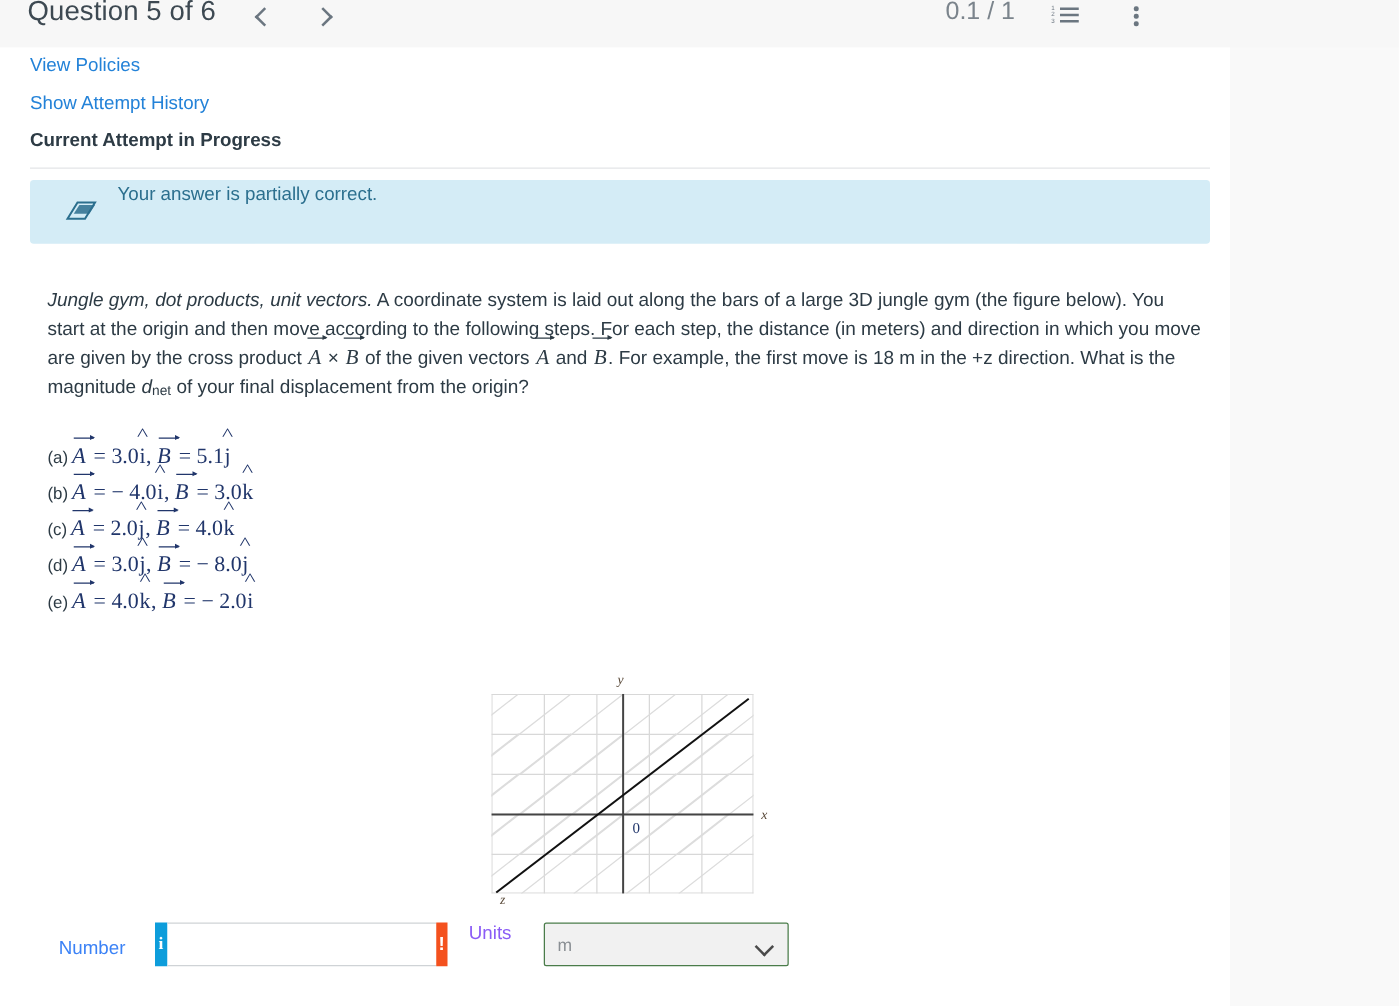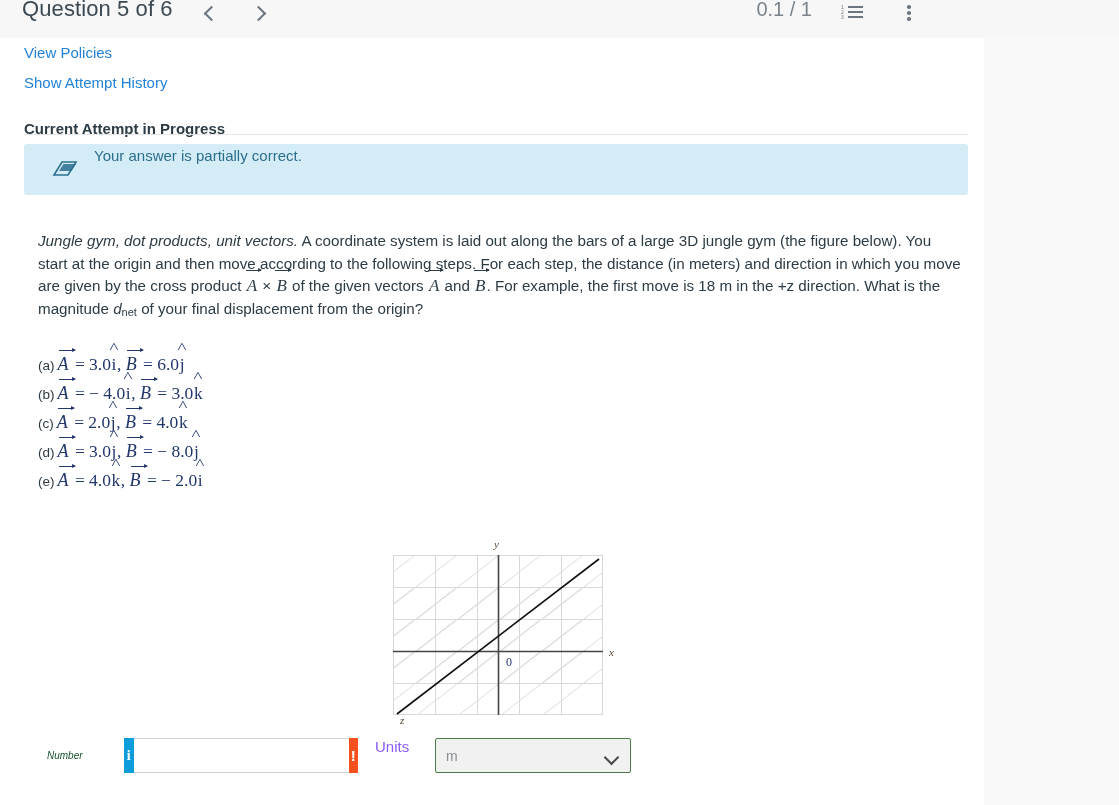--- a/index.html
+++ b/index.html
@@ -148,21 +148,20 @@
 
   .row-view-policies { position: absolute; left: 24px; top: 6px; }
   .row-attempt-history { position: absolute; left: 24px; top: 36px; }
   .row-current-attempt {
     position: absolute;
     left: 24px;
     top: 66px;
     font-size: 15px;
     font-weight: bold;
     color: #2d3b45;
-    margin-top: 16px;
   }
   .divider {
     position: absolute;
     left: 24px;
     top: 96px;
     width: 944px;
     height: 1px;
     background: #e3e5e7;
   }
 
@@ -328,23 +327,22 @@
     font-size: 12px;
     color: #21366b;
   }
 
   
   .answer-row { position: absolute; left: 0; top: 700px; width: 984px; height: 60px; }
   .lbl-number {
     position: absolute;
     left: 47px;
     top: 12px;
-    font-size: 10px;
-    color: #14532d;
-    font-style: italic;
+    font-size: 15px;
+    color: #3b82f6;
   }
   .number-group {
     position: absolute;
     left: 124px;
     top: 0;
     width: 234px;
     height: 35px;
     display: flex;
     box-sizing: border-box;
   }
@@ -485,21 +483,21 @@
       </svg>
     </span>
     <span class="alert-text">Your answer is partially correct.</span>
   </div>
 
   <div class="qbody">
     <i>Jungle gym, dot products, unit vectors.</i><span> A coordinate system is laid out along the bars of a large 3D jungle gym (the figure below). You start at the origin and then move according to the following steps. For each step, the distance (in meters) and direction in which you move are given by the cross product </span><span class="vec">A</span><span> × </span><span class="vec">B</span><span> of the given vectors </span><span class="vec">A</span><span> and </span><span class="vec">B</span><span>. For example, the first move is 18 m in the +z direction. What is the magnitude </span><i>d</i><span class="sub">net</span><span> of your final displacement from the origin?</span>
   </div>
 
   <div class="veclist" id="veclist">
-      <div class="vecline"><span class="lbl">(a)</span><span class="av">A</span><span class="aeq"> = 3.0</span><span class="uh">i</span><span class="sep">,  </span><span class="av">B</span><span class="beq"> = 6.0</span><span class="uh">j</span></div>
+      <div class="vecline"><span class="lbl">(a)</span><span class="av">A</span><span class="aeq"> = 3.0</span><span class="uh">i</span><span class="sep">,  </span><span class="av">B</span><span class="beq"> = 5.1</span><span class="uh">j</span></div>
       <div class="vecline"><span class="lbl">(b)</span><span class="av">A</span><span class="aeq"> =  − 4.0</span><span class="uh">i</span><span class="sep">,  </span><span class="av">B</span><span class="beq"> = 3.0</span><span class="uh">k</span></div>
       <div class="vecline"><span class="lbl">(c)</span><span class="av">A</span><span class="aeq"> = 2.0</span><span class="uh">j</span><span class="sep">,  </span><span class="av">B</span><span class="beq"> = 4.0</span><span class="uh">k</span></div>
       <div class="vecline"><span class="lbl">(d)</span><span class="av">A</span><span class="aeq"> = 3.0</span><span class="uh">j</span><span class="sep">,  </span><span class="av">B</span><span class="beq"> =  − 8.0</span><span class="uh">j</span></div>
       <div class="vecline"><span class="lbl">(e)</span><span class="av">A</span><span class="aeq"> = 4.0</span><span class="uh">k</span><span class="sep">,  </span><span class="av">B</span><span class="beq"> =  − 2.0</span><span class="uh">i</span></div>
     </div>
 
   <div class="figure">
     <div class="grid-box">
       <svg width="210" height="160" viewBox="0 0 210 160">
 

